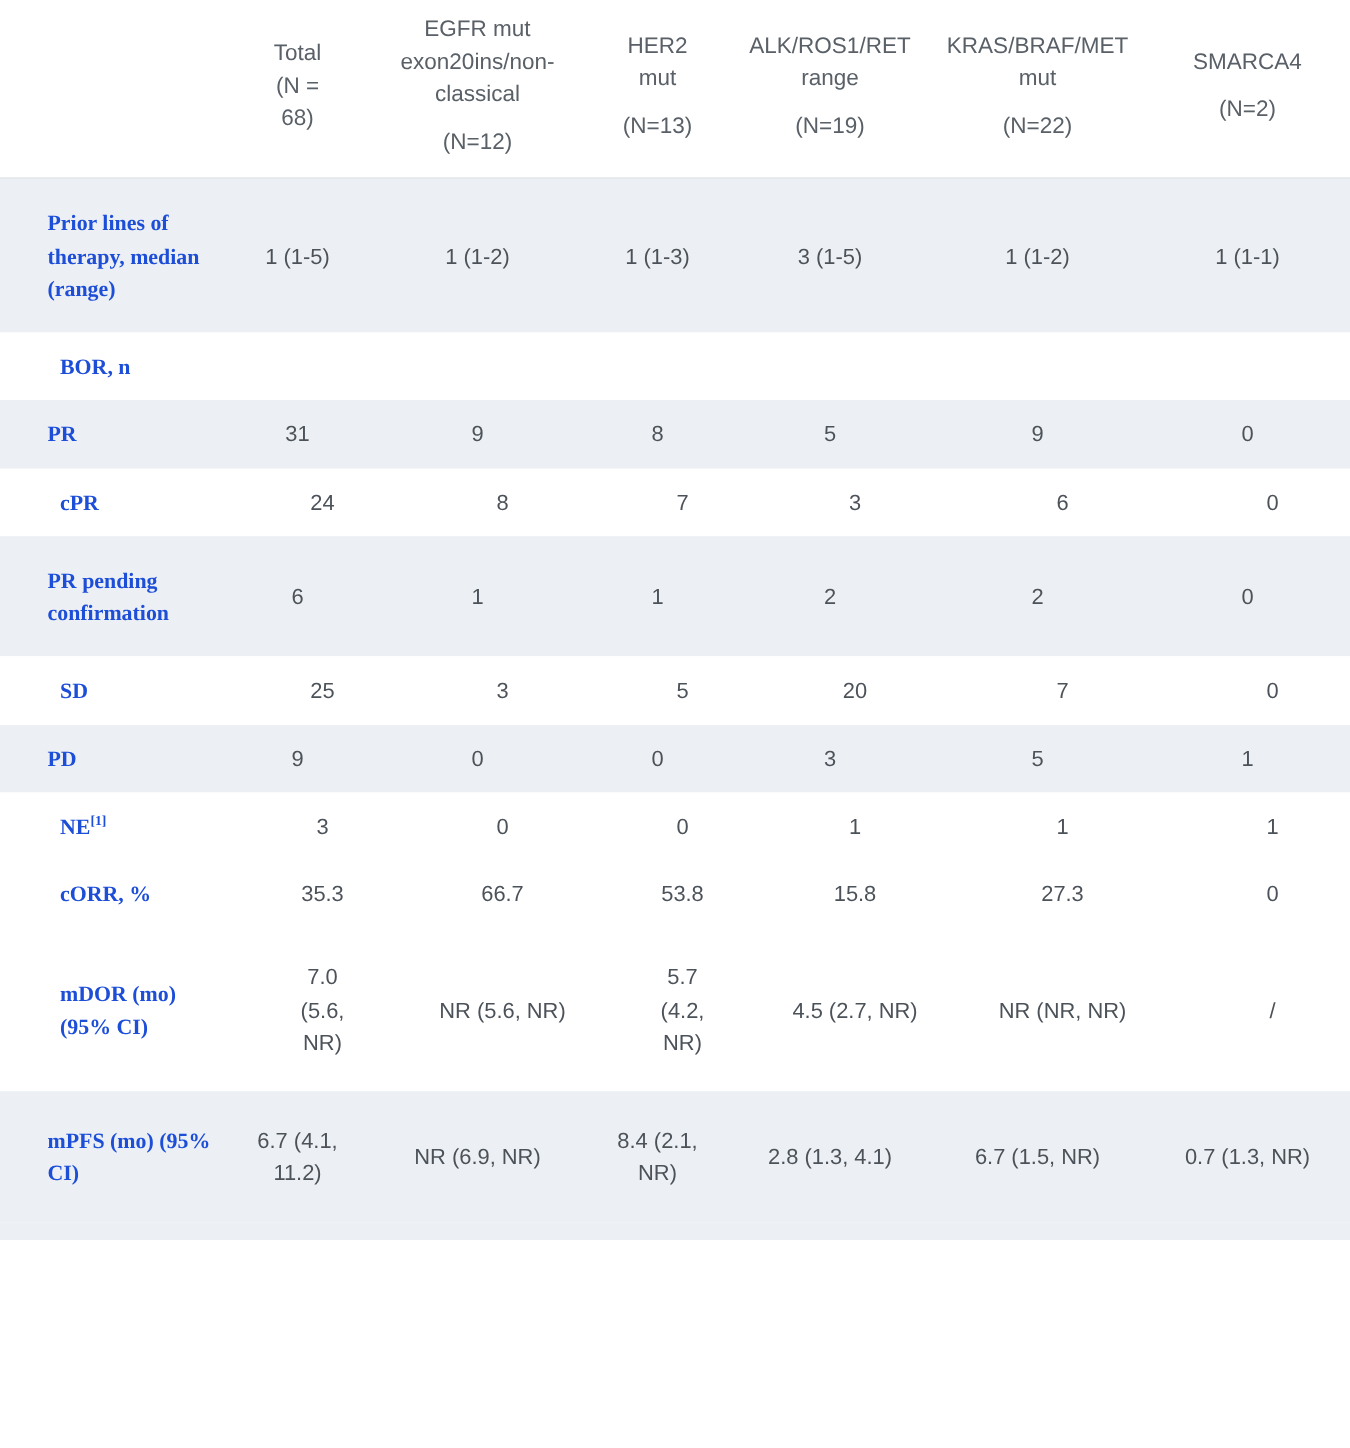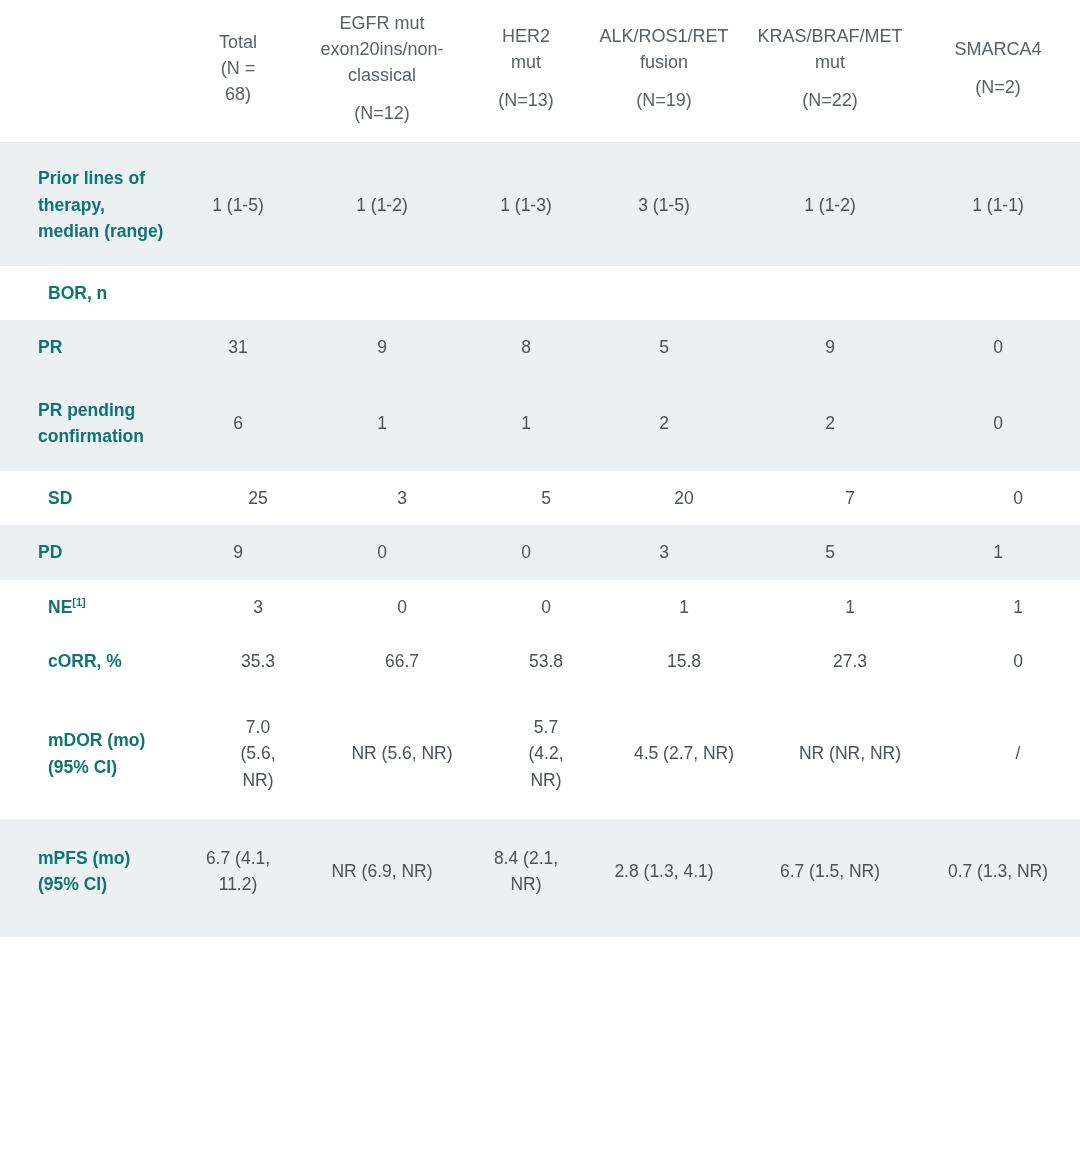--- a/index.html
+++ b/index.html
@@ -44,23 +44,24 @@
     border-bottom: 1px solid #e4e8ec;
   }
   thead th.rowhead-blank {
     border-bottom: 1px solid #e4e8ec;
   }
   tbody th.rowlabel {
     text-align: left;
     font-weight: bold;
     font-size: 17.5px;
     line-height: 1.5;
-    color: #0f766e;
+    color: #1d4ed8;
     padding: 14px 10px 14px 38px;
     vertical-align: middle;
+    font-family: Liberation Serif, serif;
   }
   tbody td {
     text-align: center;
     font-size: 17.5px;
     line-height: 1.5;
     color: #4c5259;
     padding: 14px 8px;
     vertical-align: middle;
   }
   tbody tr.shaded th.rowlabel,
@@ -125,21 +126,21 @@
             <span class="hdr-line">(N=12)</span>
           </th>
         <th>
             <span class="hdr-line">HER2</span>
             <span class="hdr-line">mut</span>
             <span class="hdr-gap"></span>
             <span class="hdr-line">(N=13)</span>
           </th>
         <th>
             <span class="hdr-line">ALK/ROS1/RET</span>
-            <span class="hdr-line">fusion</span>
+            <span class="hdr-line">range</span>
             <span class="hdr-gap"></span>
             <span class="hdr-line">(N=19)</span>
           </th>
         <th>
             <span class="hdr-line">KRAS/BRAF/MET</span>
             <span class="hdr-line">mut</span>
             <span class="hdr-gap"></span>
             <span class="hdr-line">(N=22)</span>
           </th>
         <th>
@@ -170,20 +171,29 @@
         </tr>
         <tr class="shaded">
           <th class="rowlabel">PR</th>
           <td>31</td>
           <td>9</td>
           <td>8</td>
           <td>5</td>
           <td>9</td>
           <td>0</td>
         </tr>
+        <tr class="plain">
+          <th class="rowlabel">cPR</th>
+          <td>24</td>
+          <td>8</td>
+          <td>7</td>
+          <td>3</td>
+          <td>6</td>
+          <td>0</td>
+        </tr>
         <tr class="shaded tall">
           <th class="rowlabel">PR pending confirmation</th>
           <td>6</td>
           <td>1</td>
           <td>1</td>
           <td>2</td>
           <td>2</td>
           <td>0</td>
         </tr>
         <tr class="plain">

